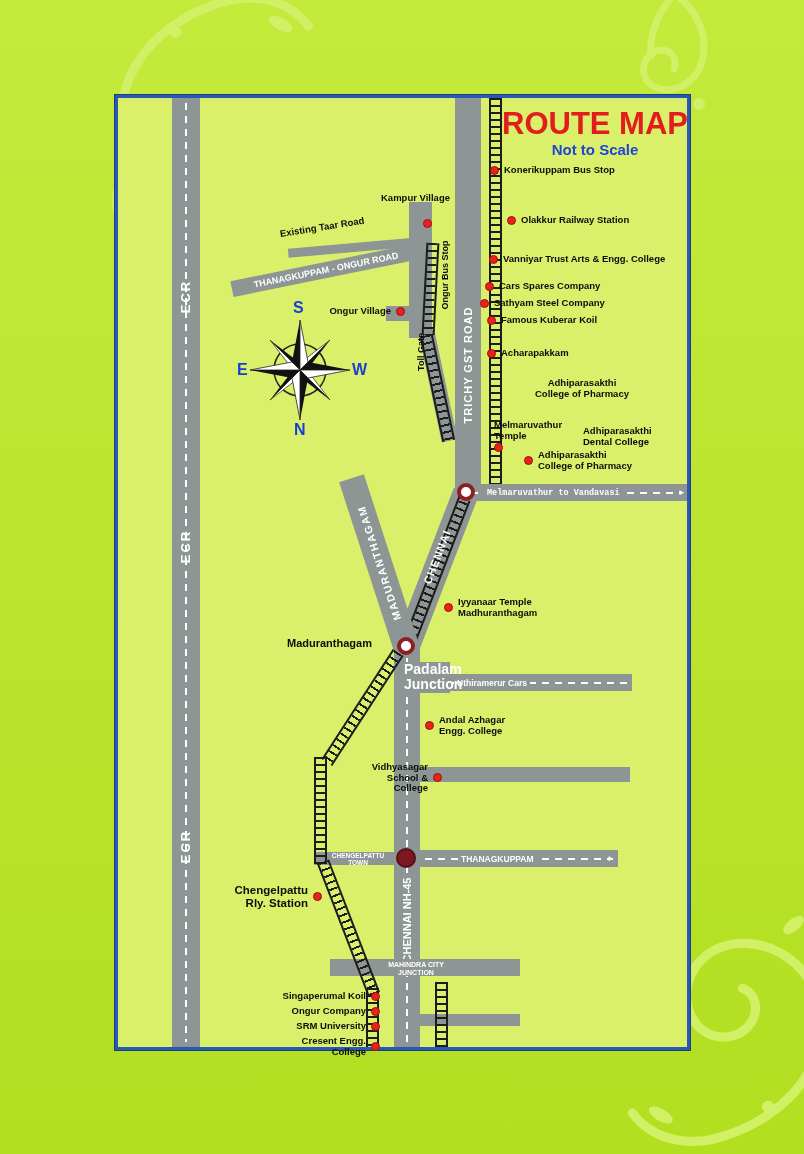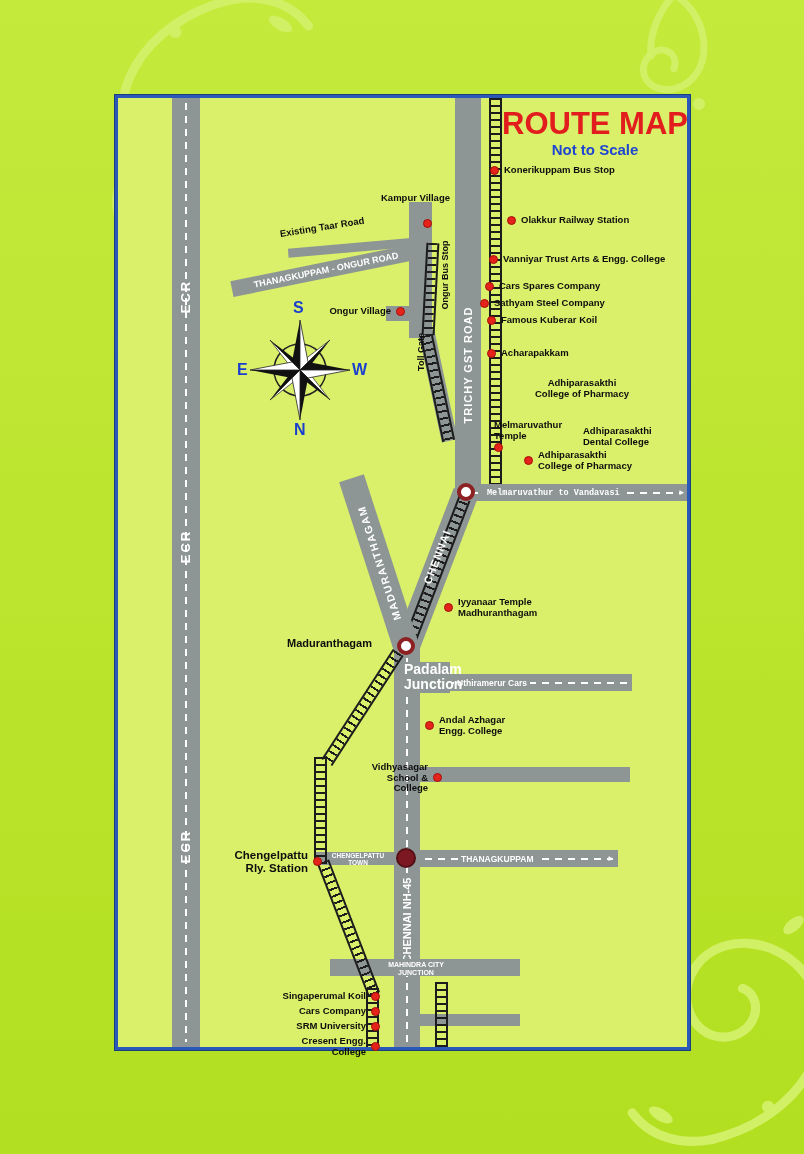--- a/index.html
+++ b/index.html
@@ -275,31 +275,31 @@
     <span class="dot"></span>
     <span class="lbl">Andal Azhagar
 Engg. College</span>
   </div>
   <div class="marker m-l" style="left:332px; top:762px; width:74px;margin-left:36px;">
     <span class="lbl">Vidhyasagar
 School &amp;
 College</span>
     <span class="dot"></span>
   </div>
-  <div class="marker m-l" style="left:232px; top:849px; width:90px;align-items:center;">
+  <div class="marker m-l" style="left:232px; top:884px; width:90px;align-items:center;">
     <span class="lbl" style="font-size:11.5px;">Chengelpattu
 Rly. Station</span>
     <span class="dot"></span>
   </div>
   <div class="marker m-l" style="left:280px; top:991px; width:100px;">
     <span class="lbl">Singaperumal Koil</span>
     <span class="dot"></span>
   </div>
   <div class="marker m-l" style="left:280px; top:1006px; width:100px;">
-    <span class="lbl">Cars Company</span>
+    <span class="lbl">Ongur Company</span>
     <span class="dot"></span>
   </div>
   <div class="marker m-l" style="left:280px; top:1021px; width:100px;">
     <span class="lbl">SRM University</span>
     <span class="dot"></span>
   </div>
   <div class="marker m-l" style="left:266px; top:1036px; width:114px;">
     <span class="lbl">Cresent Engg. College</span>
     <span class="dot"></span>
   </div>

